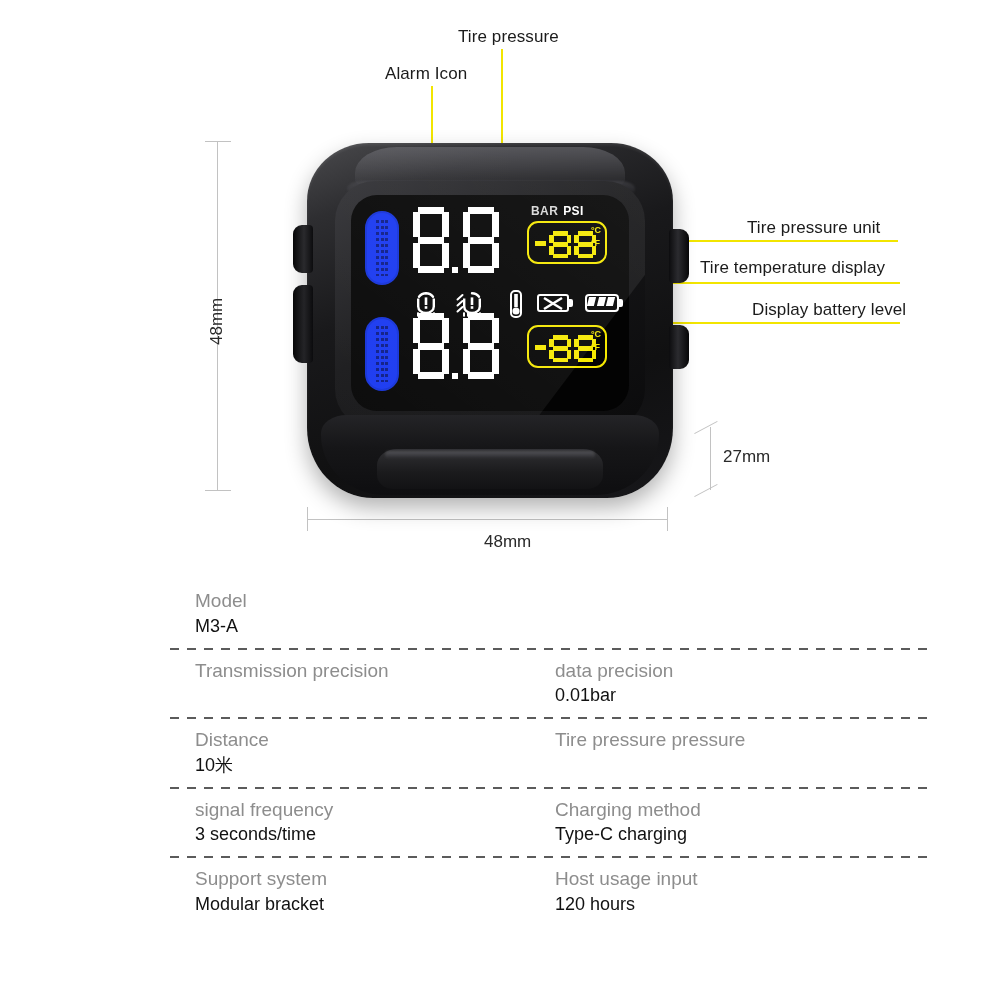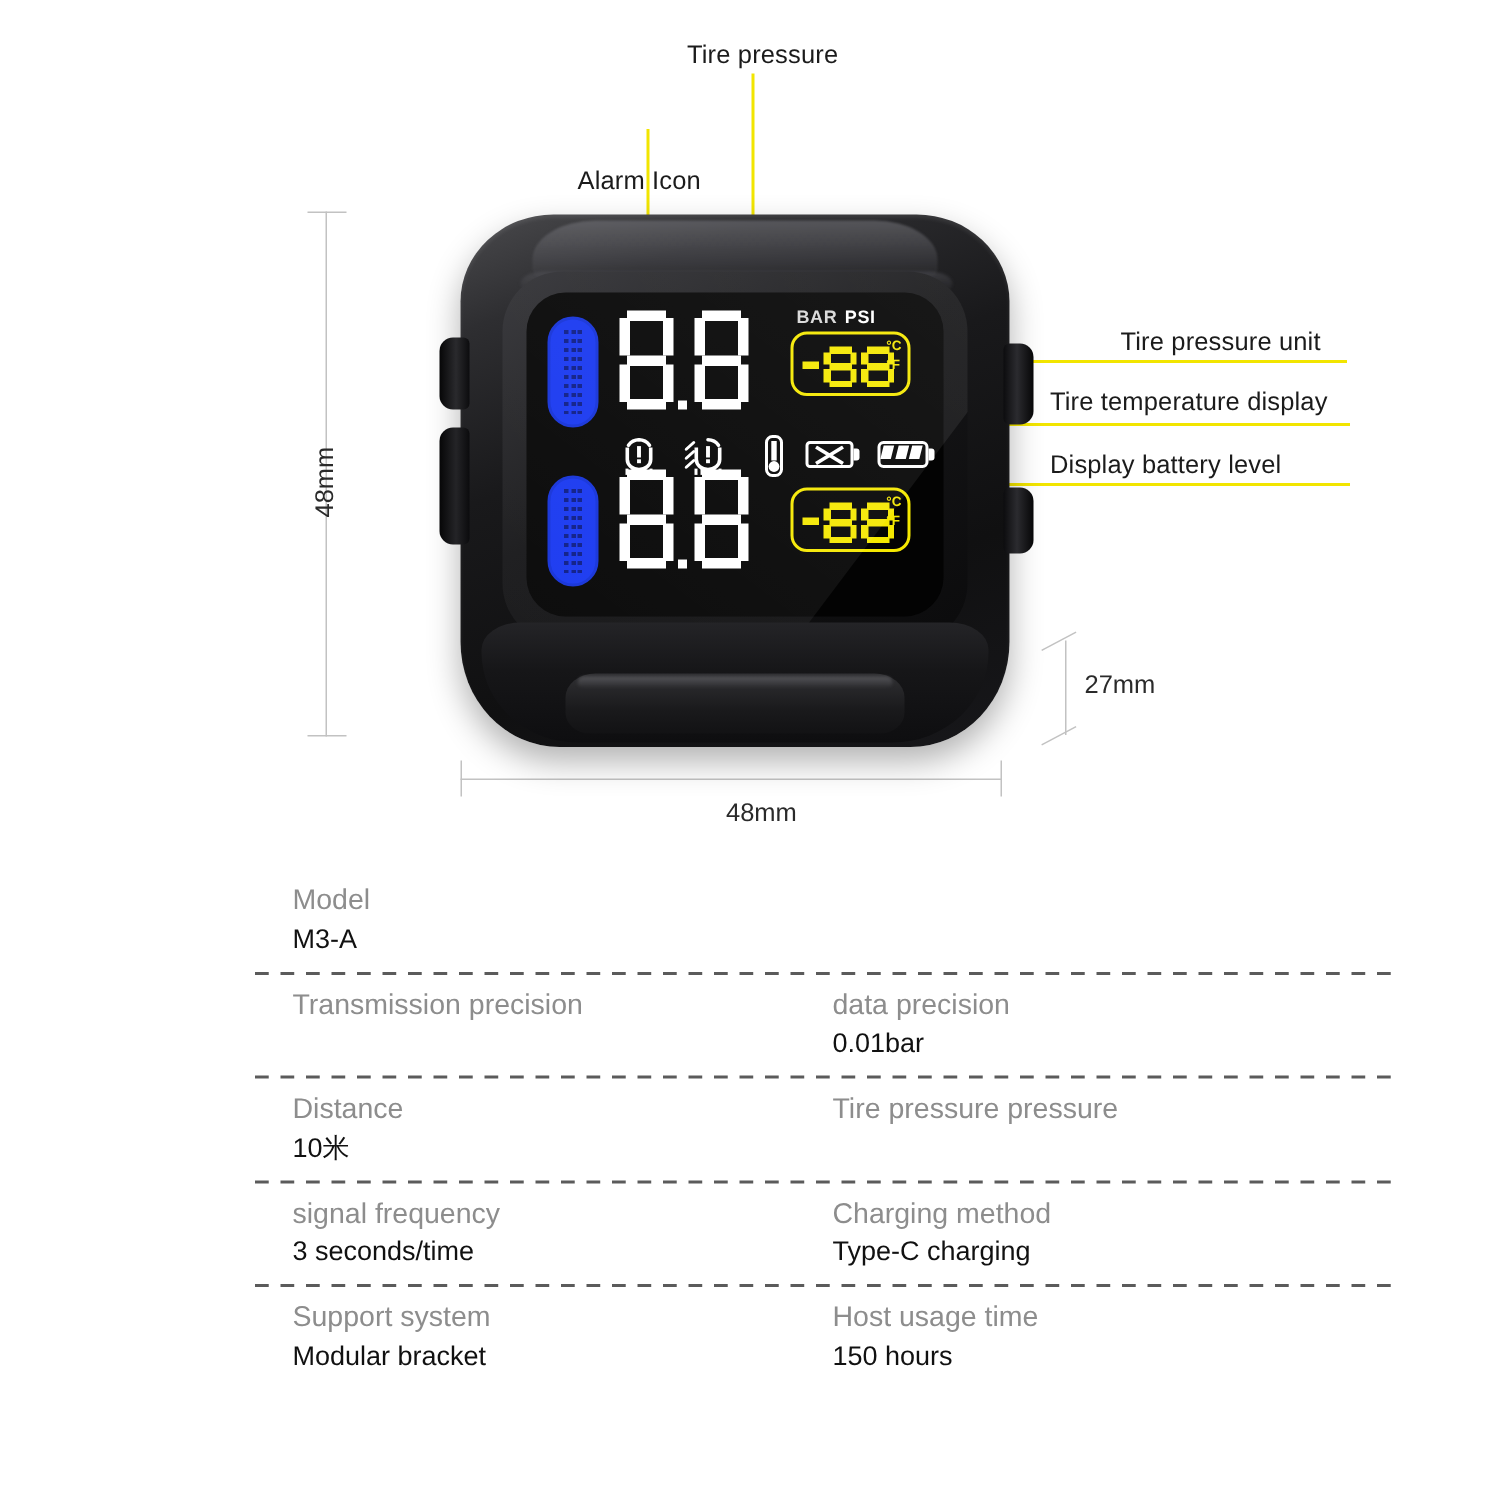--- a/index.html
+++ b/index.html
@@ -232,41 +232,41 @@
     position: absolute; left: 0; right: 0; bottom: 0; height: 2px;
     background-image: linear-gradient(90deg, #5b5b5b 0 9px, transparent 9px 17px);
     background-size: 17px 2px;
     background-repeat: repeat-x;
   }
 </style>
 </head>
 <body>
 
 <div>
-  <div class="callout-text" style="left:385px; top:64px;margin-top:47px;">Alarm Icon</div>
+  <div class="callout-text" style="left:385px; top:64px;">Alarm Icon</div>
   <div class="leader leader-v" style="left:431px; top:86px; height:246px;"></div>
 </div>
 
 <div>
   <div class="callout-text" style="left:458px; top:27px;">Tire pressure</div>
   <div class="leader leader-v" style="left:501px; top:49px; height:190px;"></div>
 </div>
 
 <div>
   <div class="callout-text" style="left:747px; top:218px;">Tire pressure unit</div>
   <div class="leader leader-h" style="left:578px; top:240px; width:320px;"></div>
 </div>
 
 <div>
   <div class="callout-text" style="left:700px; top:258px;">Tire temperature display</div>
   <div class="leader leader-h" style="left:598px; top:282px; width:302px;"></div>
 </div>
 
 <div>
-  <div class="callout-text" style="left:700px; top:300px;">Display battery level</div>
+  <div class="callout-text" style="left:752px; top:300px;">Display battery level</div>
   <div class="leader leader-h" style="left:610px; top:322px; width:290px;"></div>
 </div>
 
 <div>
   <div class="dim-line dim-v" style="left:217px; top:141px; height:350px;"></div>
   <div class="dim-cap-h" style="left:205px; top:141px;"></div>
   <div class="dim-cap-h" style="left:205px; top:490px;"></div>
   <div class="dim-text dim-text-vert" style="left:207px; top:345px;">48mm</div>
 </div>
 
@@ -518,17 +518,17 @@
         <div class="spec-value">Type-C charging</div>
       </div>
       <div class="spec-div"></div>
     </div>
     <div class="spec-row">
       <div class="spec-cell left">
         <div class="spec-label">Support system</div>
         <div class="spec-value">Modular bracket</div>
       </div>
       <div class="spec-cell right">
-        <div class="spec-label">Host usage time</div>
-        <div class="spec-value">150 hours</div>
+        <div class="spec-label">Host usage input</div>
+        <div class="spec-value">120 hours</div>
       </div>
     </div>
   </div>
 
 </body></html>

